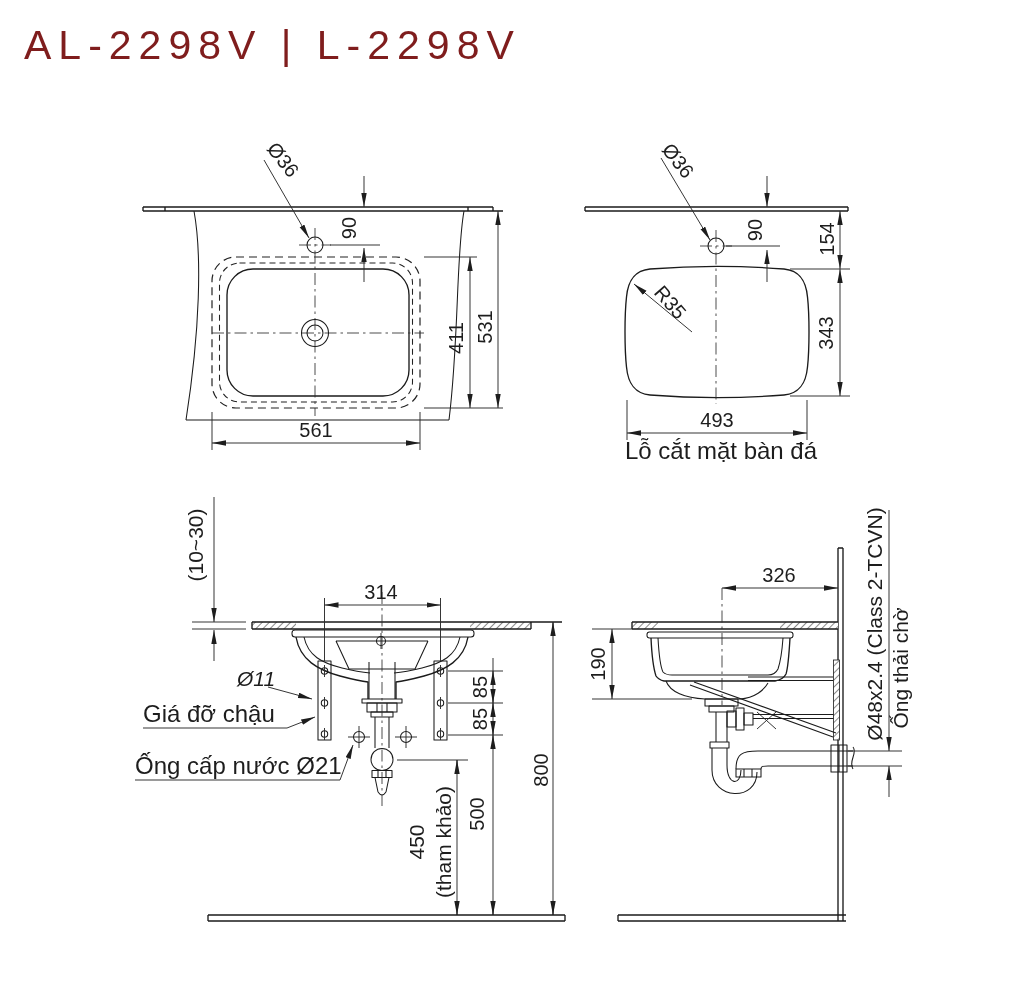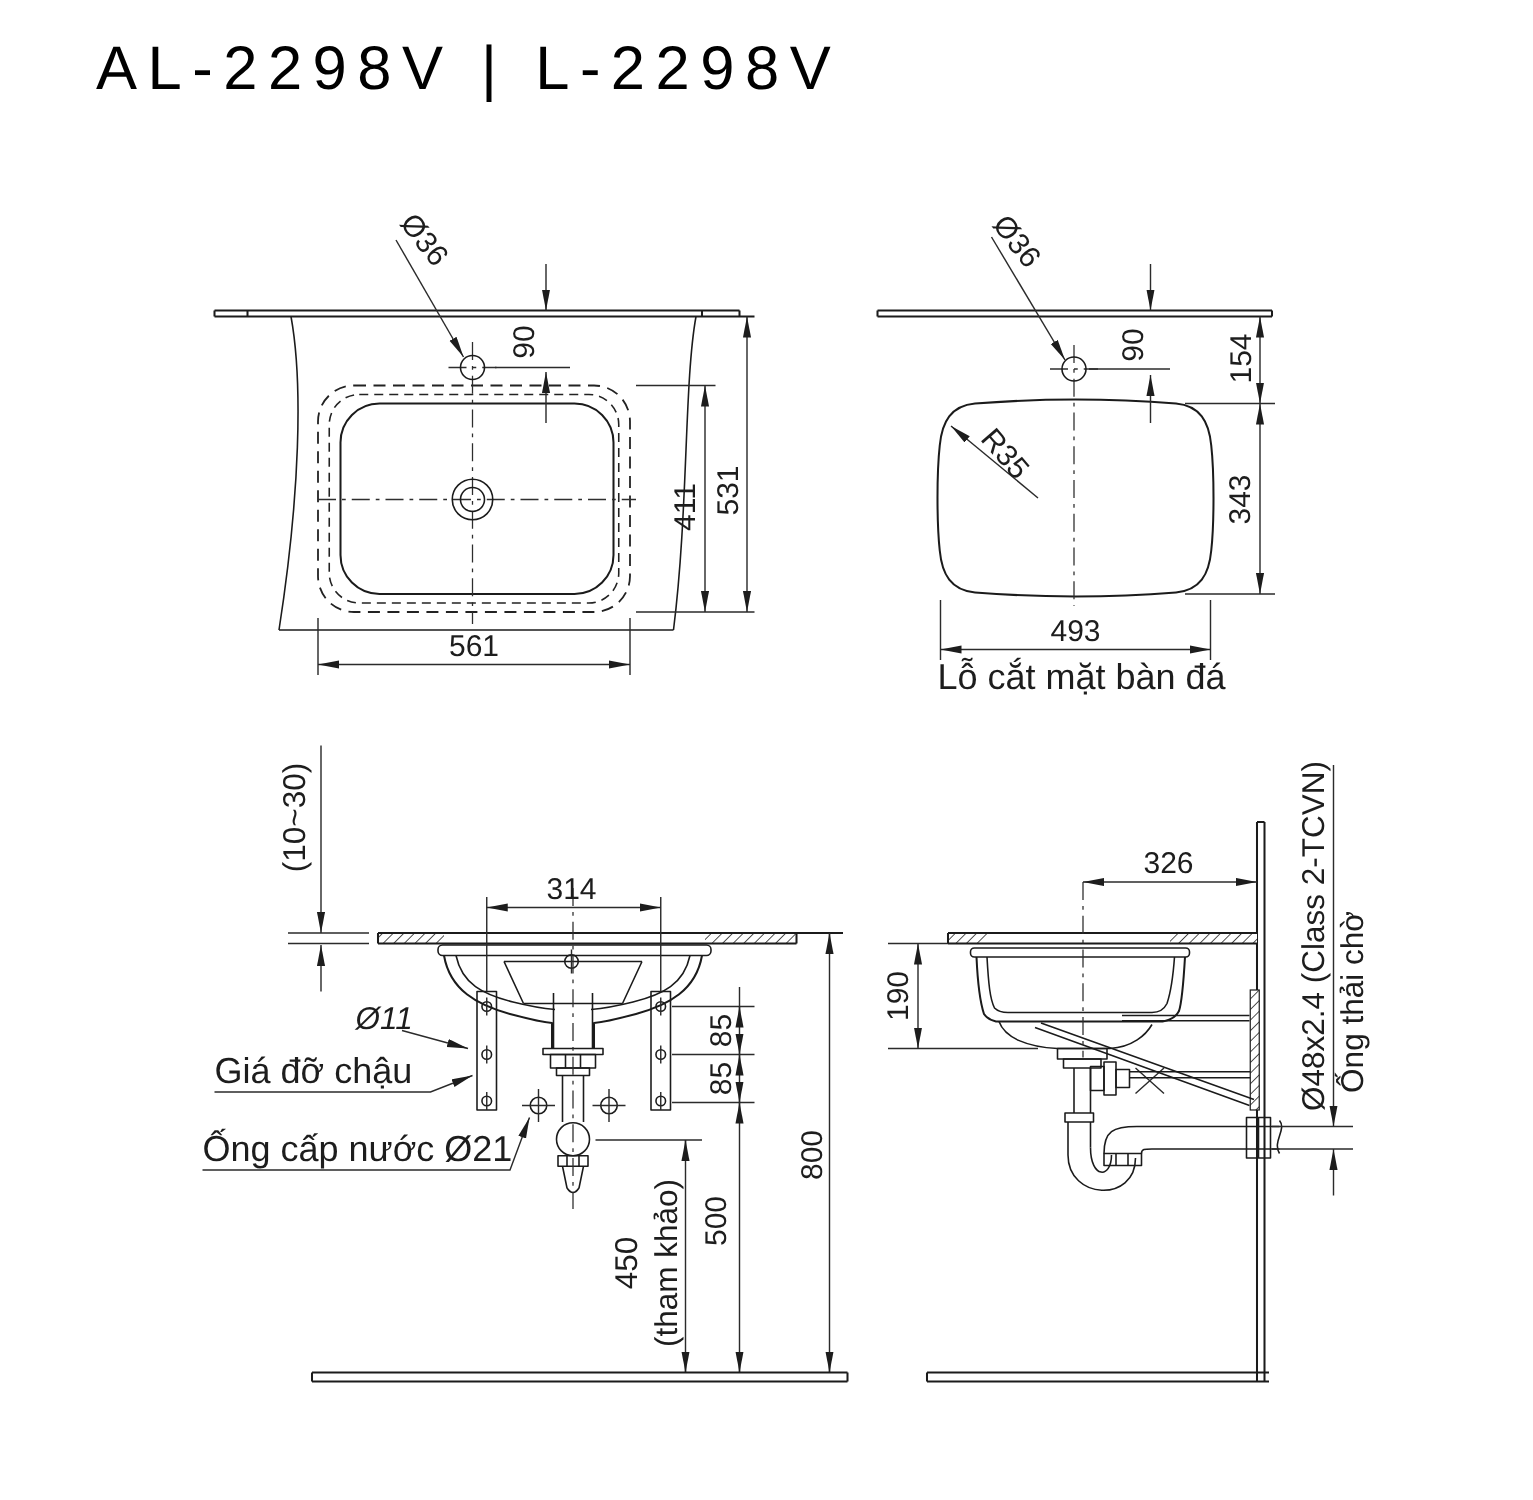--- a/index.html
+++ b/index.html
@@ -1,19 +1,19 @@
 <!DOCTYPE html>
 <html><head>
 <meta charset="utf-8">
 <style>
   html,body{margin:0;padding:0;background:#ffffff;}
   .sheet{position:relative;width:1022px;height:1000px;background:#fff;overflow:hidden;
          font-family:"Liberation Sans",sans-serif;}
   .title{position:absolute;left:24px;top:22px;font-size:41px;font-weight:500;
-         letter-spacing:7px;color:#000000;white-space:nowrap;margin-left:40px;}
+         letter-spacing:7px;color:#7f1d1d;white-space:nowrap;}
   svg{position:absolute;left:0;top:0;}
   .ln {stroke:#1b1b1b;stroke-width:1.35;fill:none;stroke-linejoin:round;}
   .ln2{stroke:#1b1b1b;stroke-width:1.05;fill:none;stroke-linejoin:round;}
   .dim{stroke:#2b2b2b;stroke-width:0.95;fill:none;}
   .cl {stroke:#2e2e2e;stroke-width:0.85;fill:none;stroke-dasharray:12 4 2.5 4;}
   .dsh {stroke:#222;stroke-width:1.2;fill:none;stroke-dasharray:8 5;}
   .dsh2{stroke:#222;stroke-width:1.05;fill:none;stroke-dasharray:6 4;}
   text.d  {font-family:"Liberation Sans",sans-serif;font-size:20px;fill:#1d1d1d;}
   text.d21{font-family:"Liberation Sans",sans-serif;font-size:21px;fill:#1d1d1d;}
   text.lbl{font-family:"Liberation Sans",sans-serif;font-size:24px;fill:#1d1d1d;}

